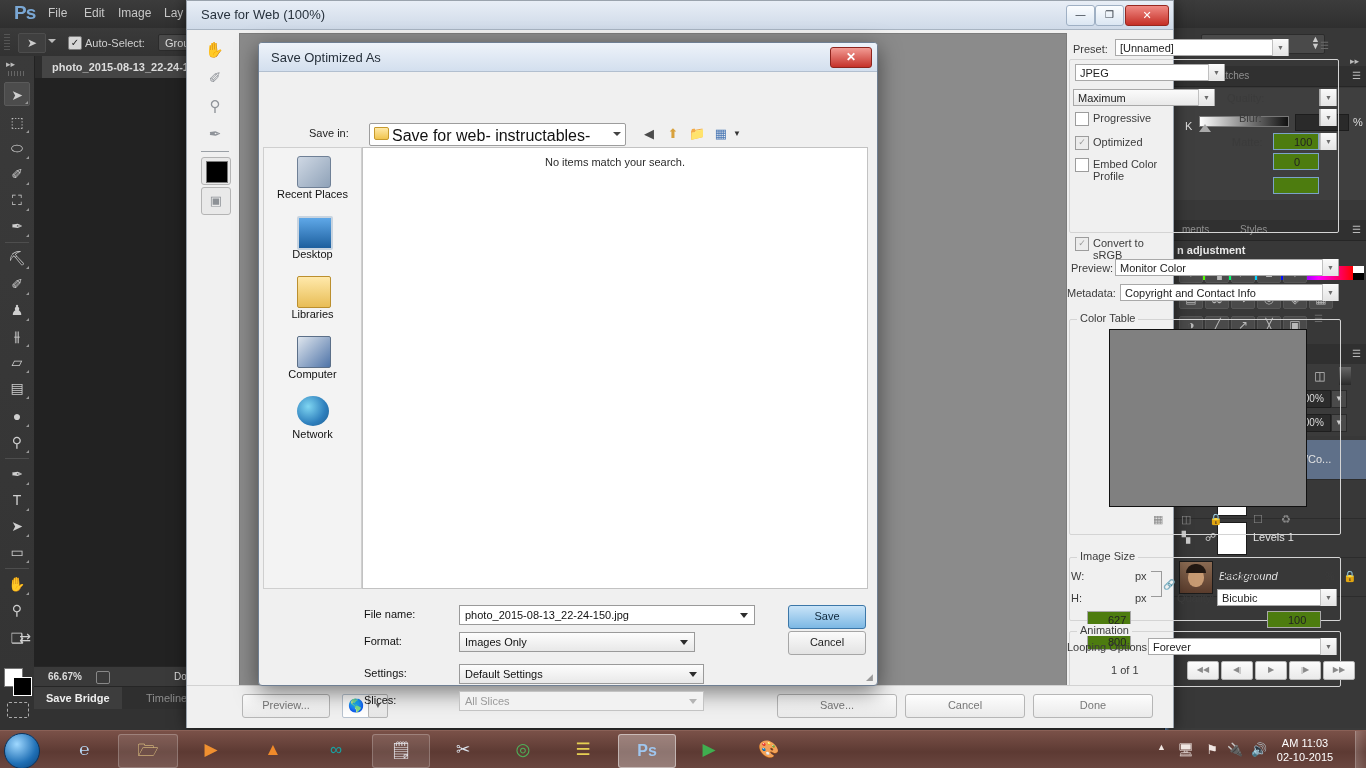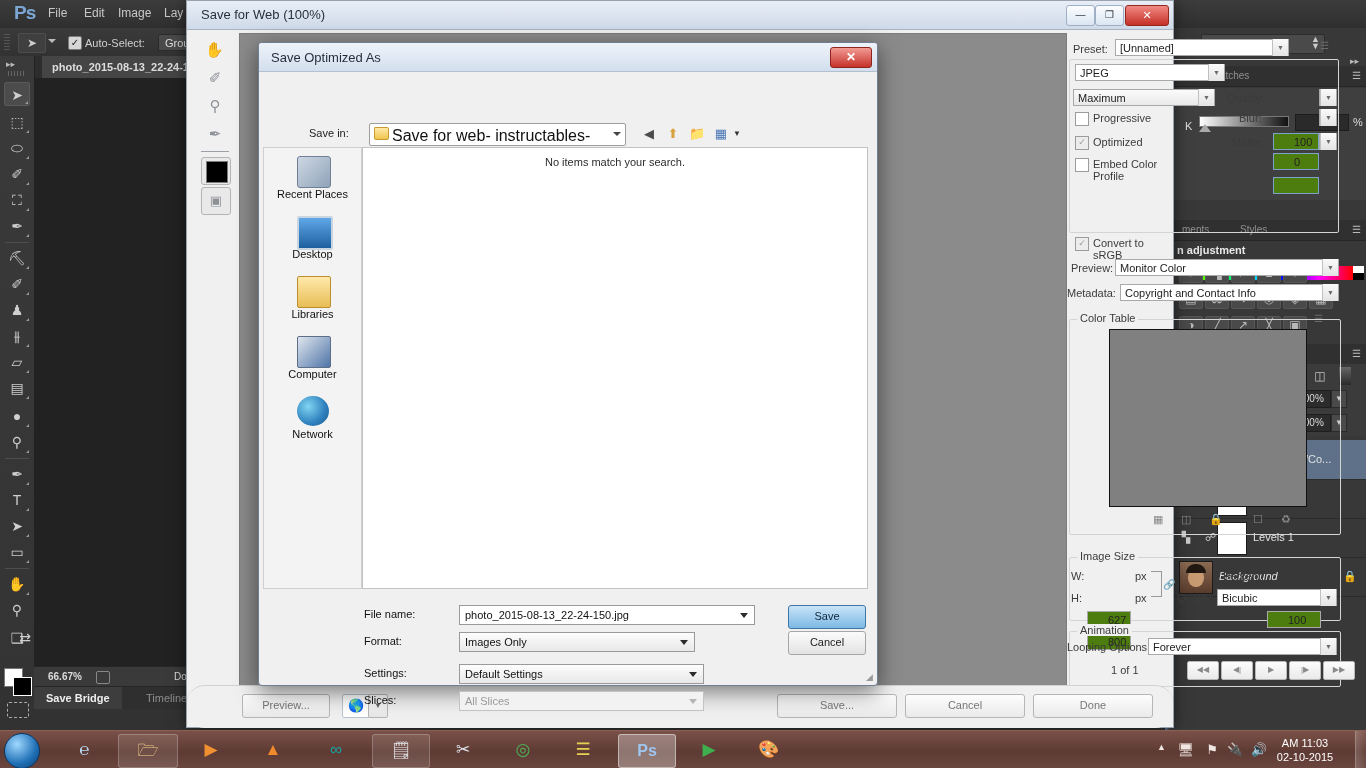--- a/index.html
+++ b/index.html
@@ -145,21 +145,21 @@
     background:#e9e9e9;border:1px solid #b4b4b4;border-radius:3px;}
   #sfw-swatch-in{position:absolute;left:4px;top:3px;width:20px;height:20px;background:#000;border:1px solid #7a7a7a;}
   #sfw-slicevis{position:absolute;left:8px;top:154px;width:28px;height:26px;
     background:#e9e9e9;border:1px solid #b4b4b4;border-radius:3px;color:#8d9196;
     font-size:13px;text-align:center;line-height:26px;}
   #sfw-image-area{position:absolute;left:52px;top:32px;width:826px;height:652px;
     background:#8b8b8b;border:1px solid #7c7c7c;}
   
   #sfw-settings{position:absolute;left:880px;top:32px;width:100px;height:652px;}
   #sfw-bottom{position:absolute;left:0;top:684px;width:986px;height:42px;background:#f0f0f0;
-    border-top:1px solid #d2d2d2;border-radius:18px;}
+    border-top:1px solid #d2d2d2;}
   .sfw-btn{position:absolute;height:22px;background:linear-gradient(#fdfdfd,#eaeaea);
     border:1px solid #b6b6b6;border-radius:3px;color:#777;font-size:11px;
     text-align:center;line-height:21px;}
   #preview-globe{position:absolute;left:155px;top:8px;width:26px;height:22px;
     background:#fff;border:1px solid #b9c4d0;border-radius:2px;text-align:center;
     line-height:21px;font-size:13px;}
   #preview-drop{position:absolute;left:181px;top:8px;width:18px;height:22px;
     background:linear-gradient(#fdfdfd,#e6e6e6);border:1px solid #b6b6b6;border-radius:2px;
     color:#666;font-size:8px;text-align:center;line-height:21px;}
   

